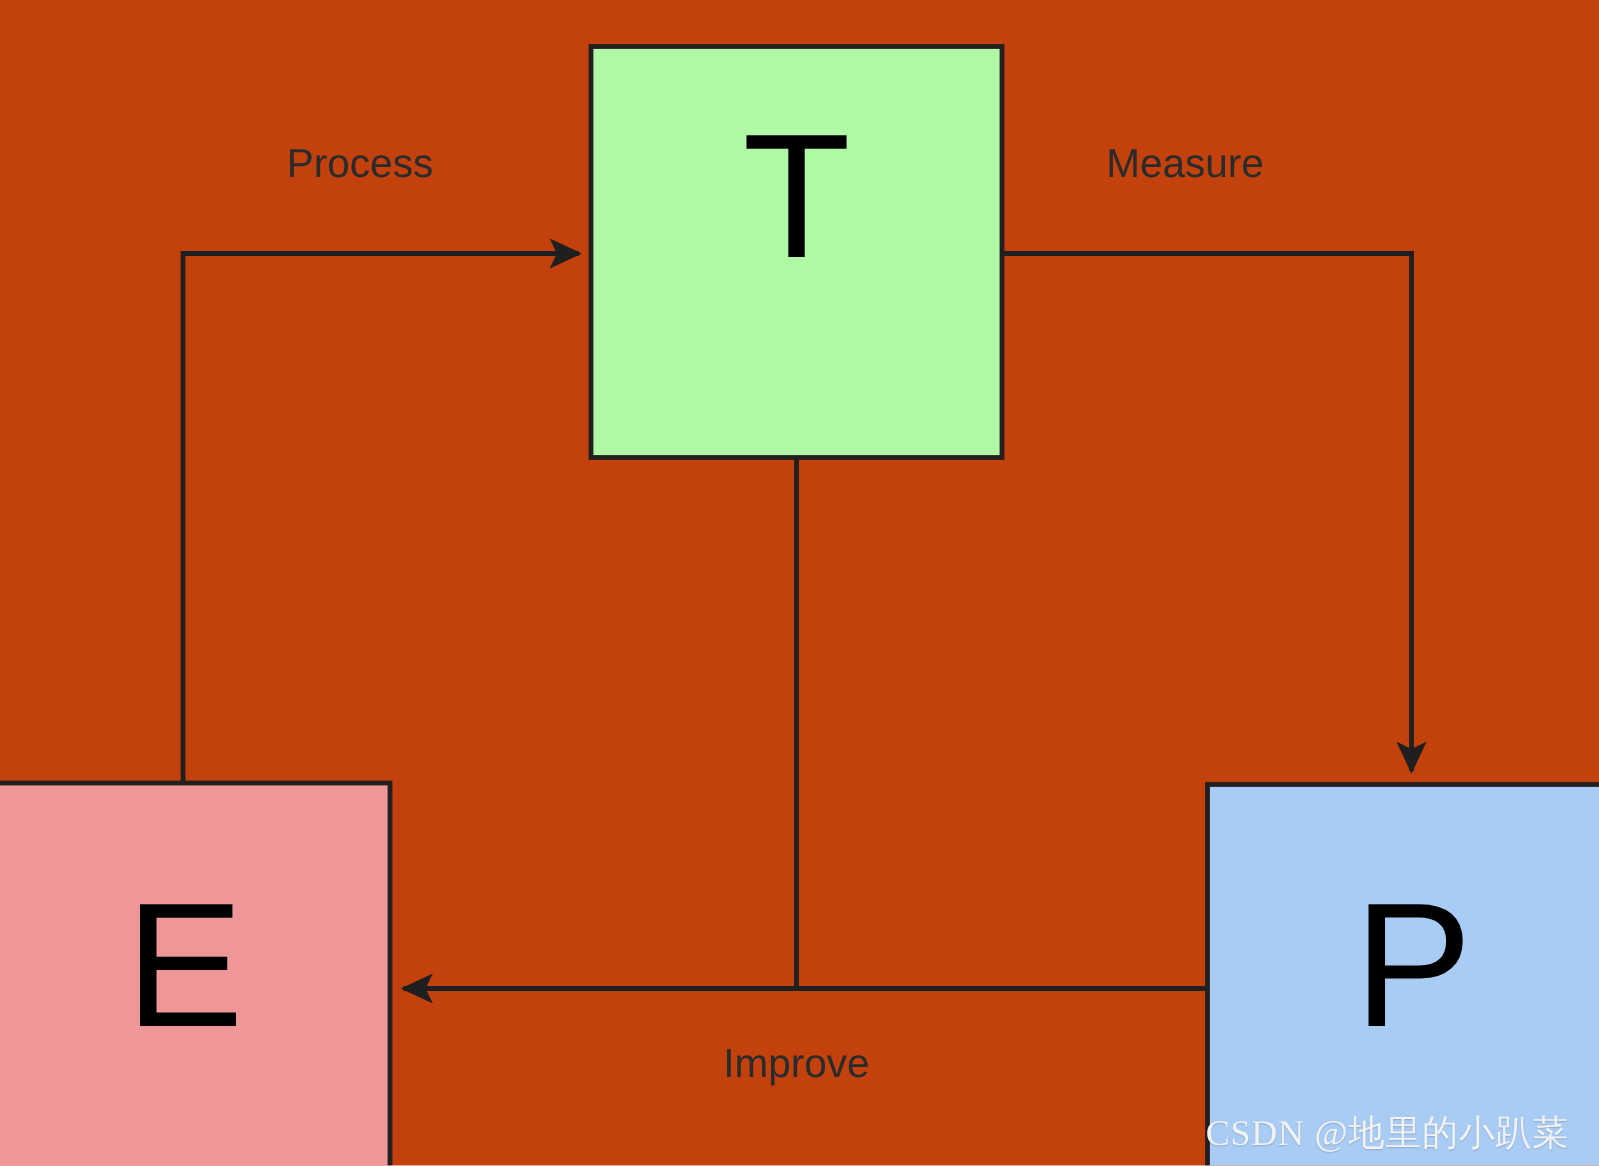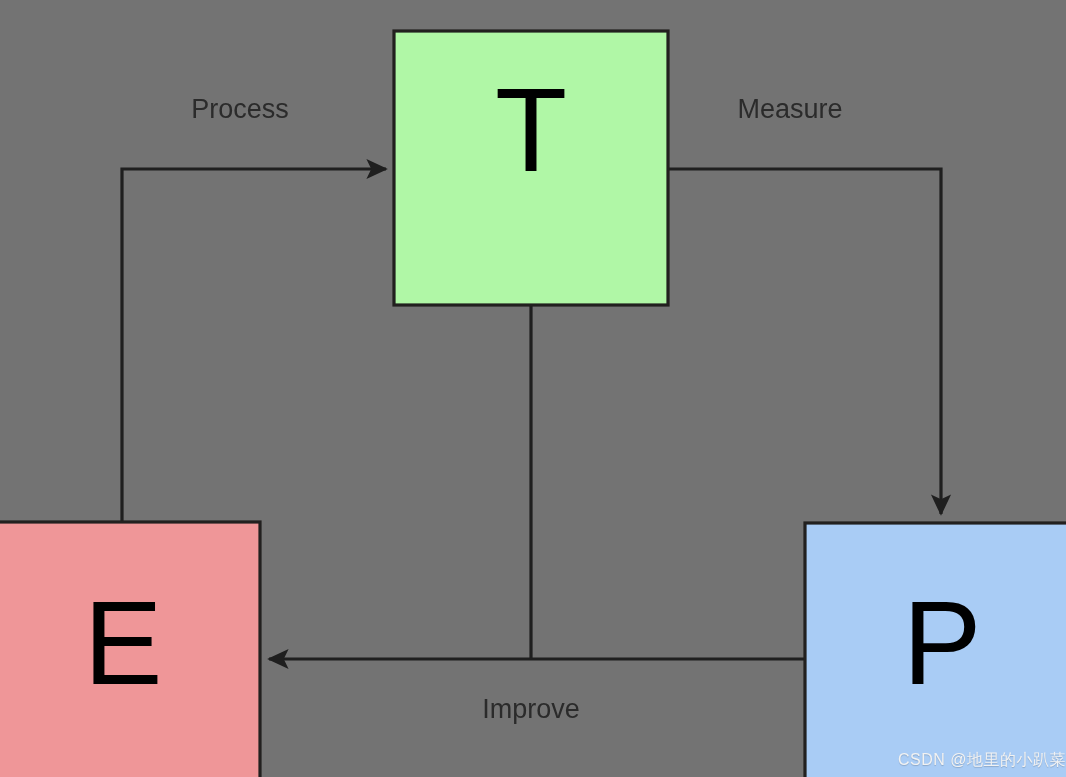--- a/index.html
+++ b/index.html
@@ -7,21 +7,21 @@
     padding: 0;
     background: #ffffff;
   }
   body {
     font-family: "Liberation Sans", sans-serif;
   }
   #canvas {
     position: relative;
     width: 1066px;
     height: 777px;
-    background: #737373;
+    background: #c2410c;
     overflow: hidden;
   }
   #diagram-svg {
     position: absolute;
     top: 0;
     left: 0;
     width: 1066px;
     height: 777px;
   }
   .node-letter {
@@ -44,24 +44,24 @@
     fill: none;
     stroke-linecap: butt;
     stroke-linejoin: miter;
   }
   .node-box {
     stroke: #22201f;
     stroke-width: 3.2;
   }
   .watermark {
     position: absolute;
-    right: 0;
+    right: 20px;
     bottom: 6px;
-    font-family: Liberation Sans, sans-serif;
-    font-size: 16px;
+    font-family: Liberation Serif, serif;
+    font-size: 24px;
     color: #f2f2f2;
     letter-spacing: 0.5px;
     text-shadow: 0 1px 1px rgba(0,0,0,0.18);
     white-space: nowrap;
     pointer-events: none;
   }
 </style>
 </head>
 <body>
 

